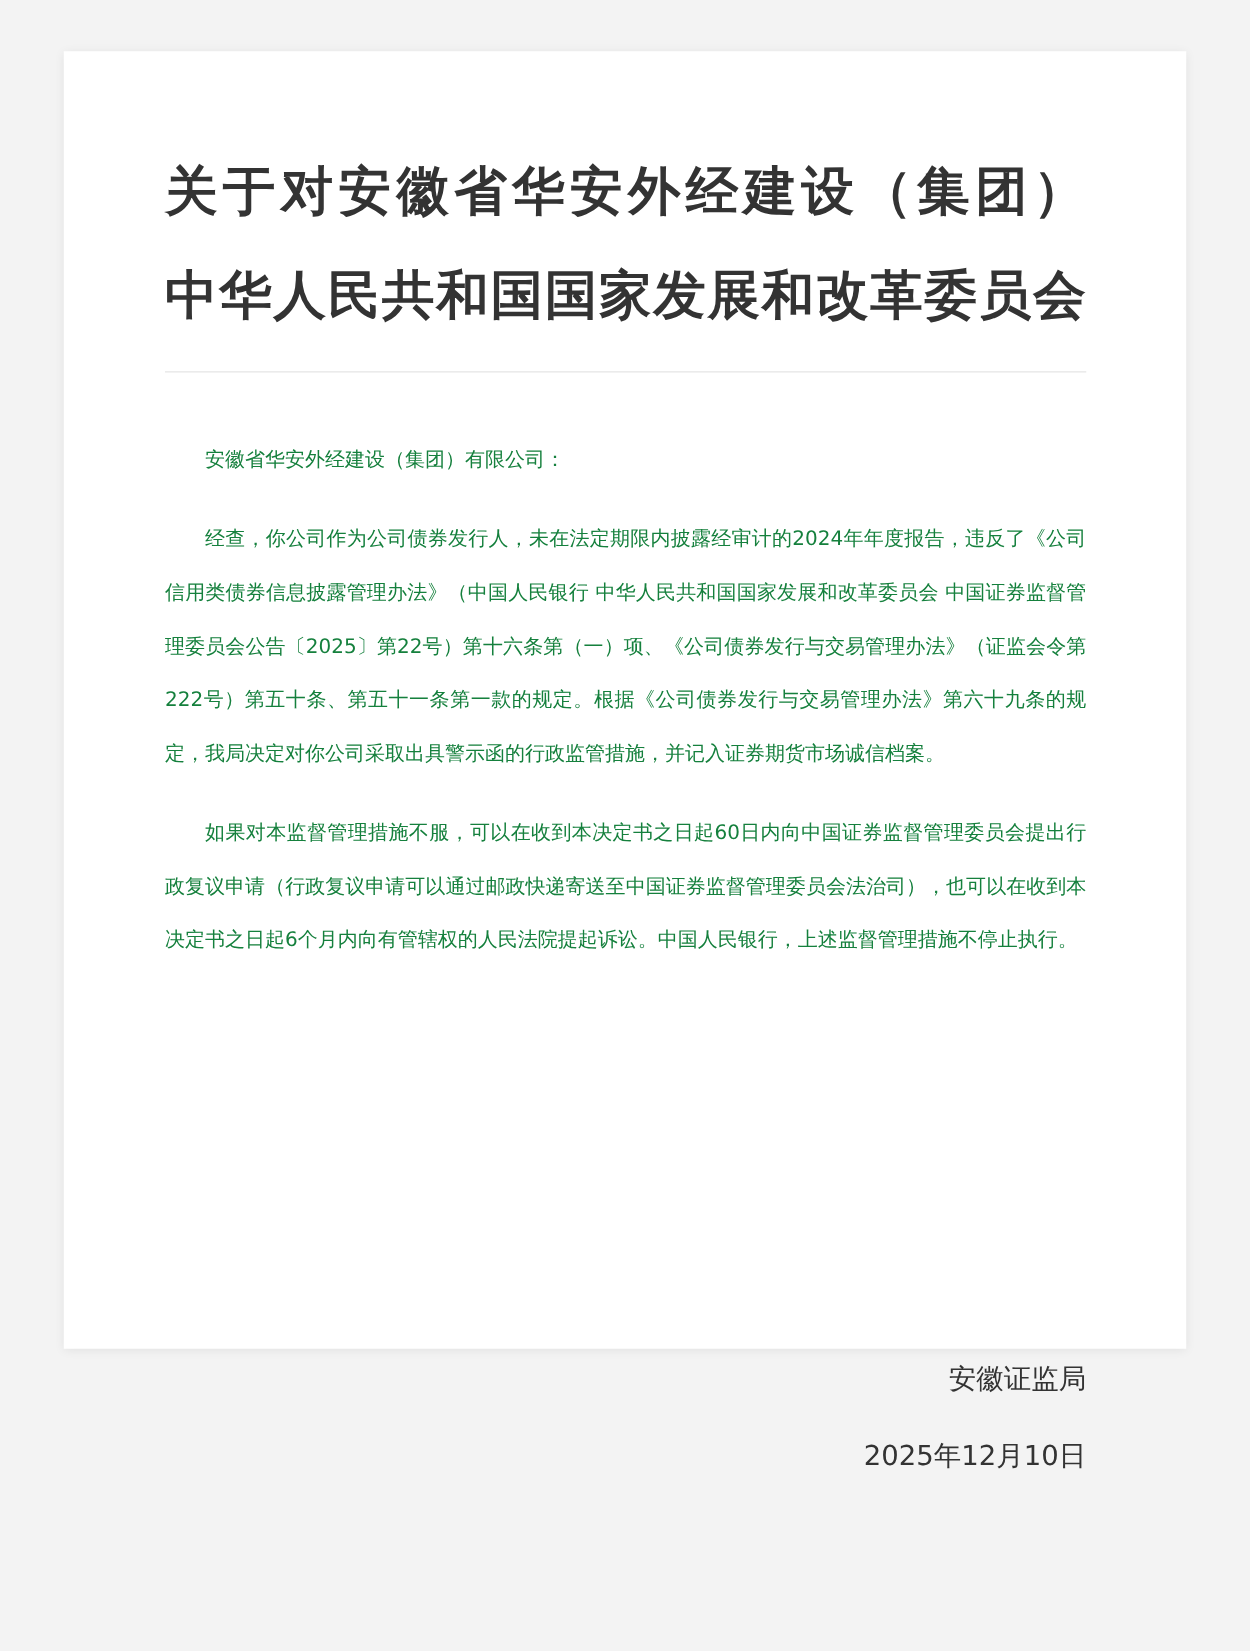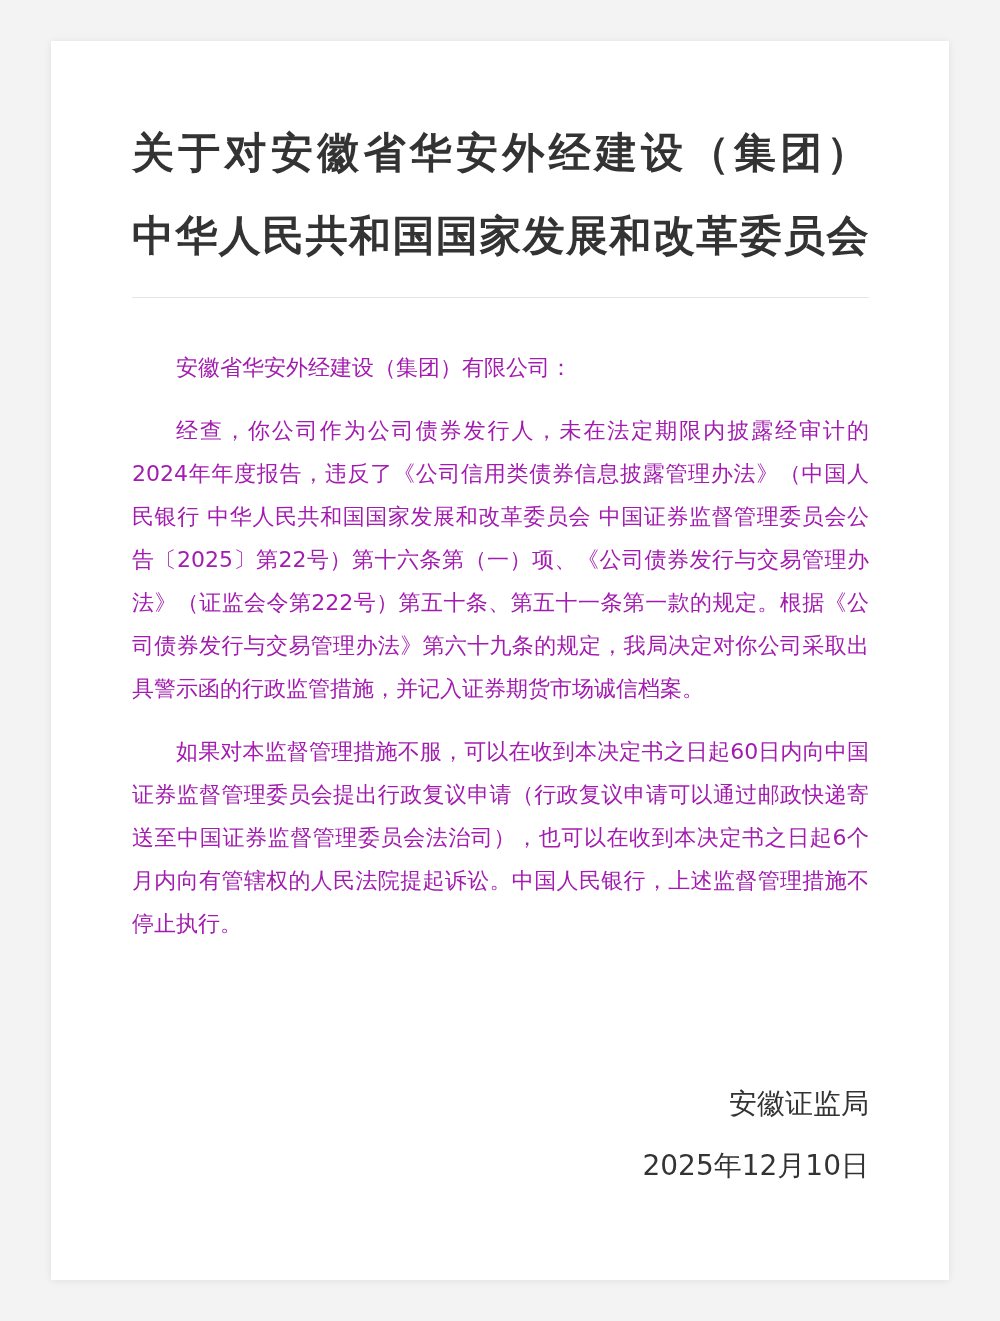--- a/index.html
+++ b/index.html
@@ -12,21 +12,21 @@
     }
     body {
       font-family: "DejaVu Sans", "Liberation Sans", sans-serif;
       color: #333333;
     }
     .card {
       position: absolute;
       left: 51px;
       top: 41px;
       width: 898px;
-      height: 1239px;
+      height: 1038px;
       background: #ffffff;
       box-shadow: 0 1px 8px rgba(0,0,0,0.08);
     }
     .inner {
       position: absolute;
       left: 81px;
       top: 0;
       width: 737px;
     }
     .title {
@@ -42,34 +42,34 @@
     }
     .title span { display: block; white-space: nowrap; }
     .divider {
       margin-top: 20px;
       height: 1px;
       background: #e5e5e5;
       border: 0;
     }
     .body {
       margin-top: 48px;
-      font-size: 22px;
+      font-size: 16px;
       line-height: 43px;
-      color: #a21caf;
+      color: #15803d;
     }
     .para {
       margin: 0 0 20px 0;
       text-indent: 2em;
       text-align: justify;
     }
     .para.salutation { margin-bottom: 20px; }
     .sign {
       position: absolute;
       right: 0;
-      font-size: 28px;
+      font-size: 22px;
       line-height: 30px;
       color: #333333;
       text-align: left;
       white-space: nowrap;
     }
     .sign.org { top: 1048px; }
     .sign.date { top: 1110px; margin-left: 48px; }
   </style>
 </head>
 <body>

